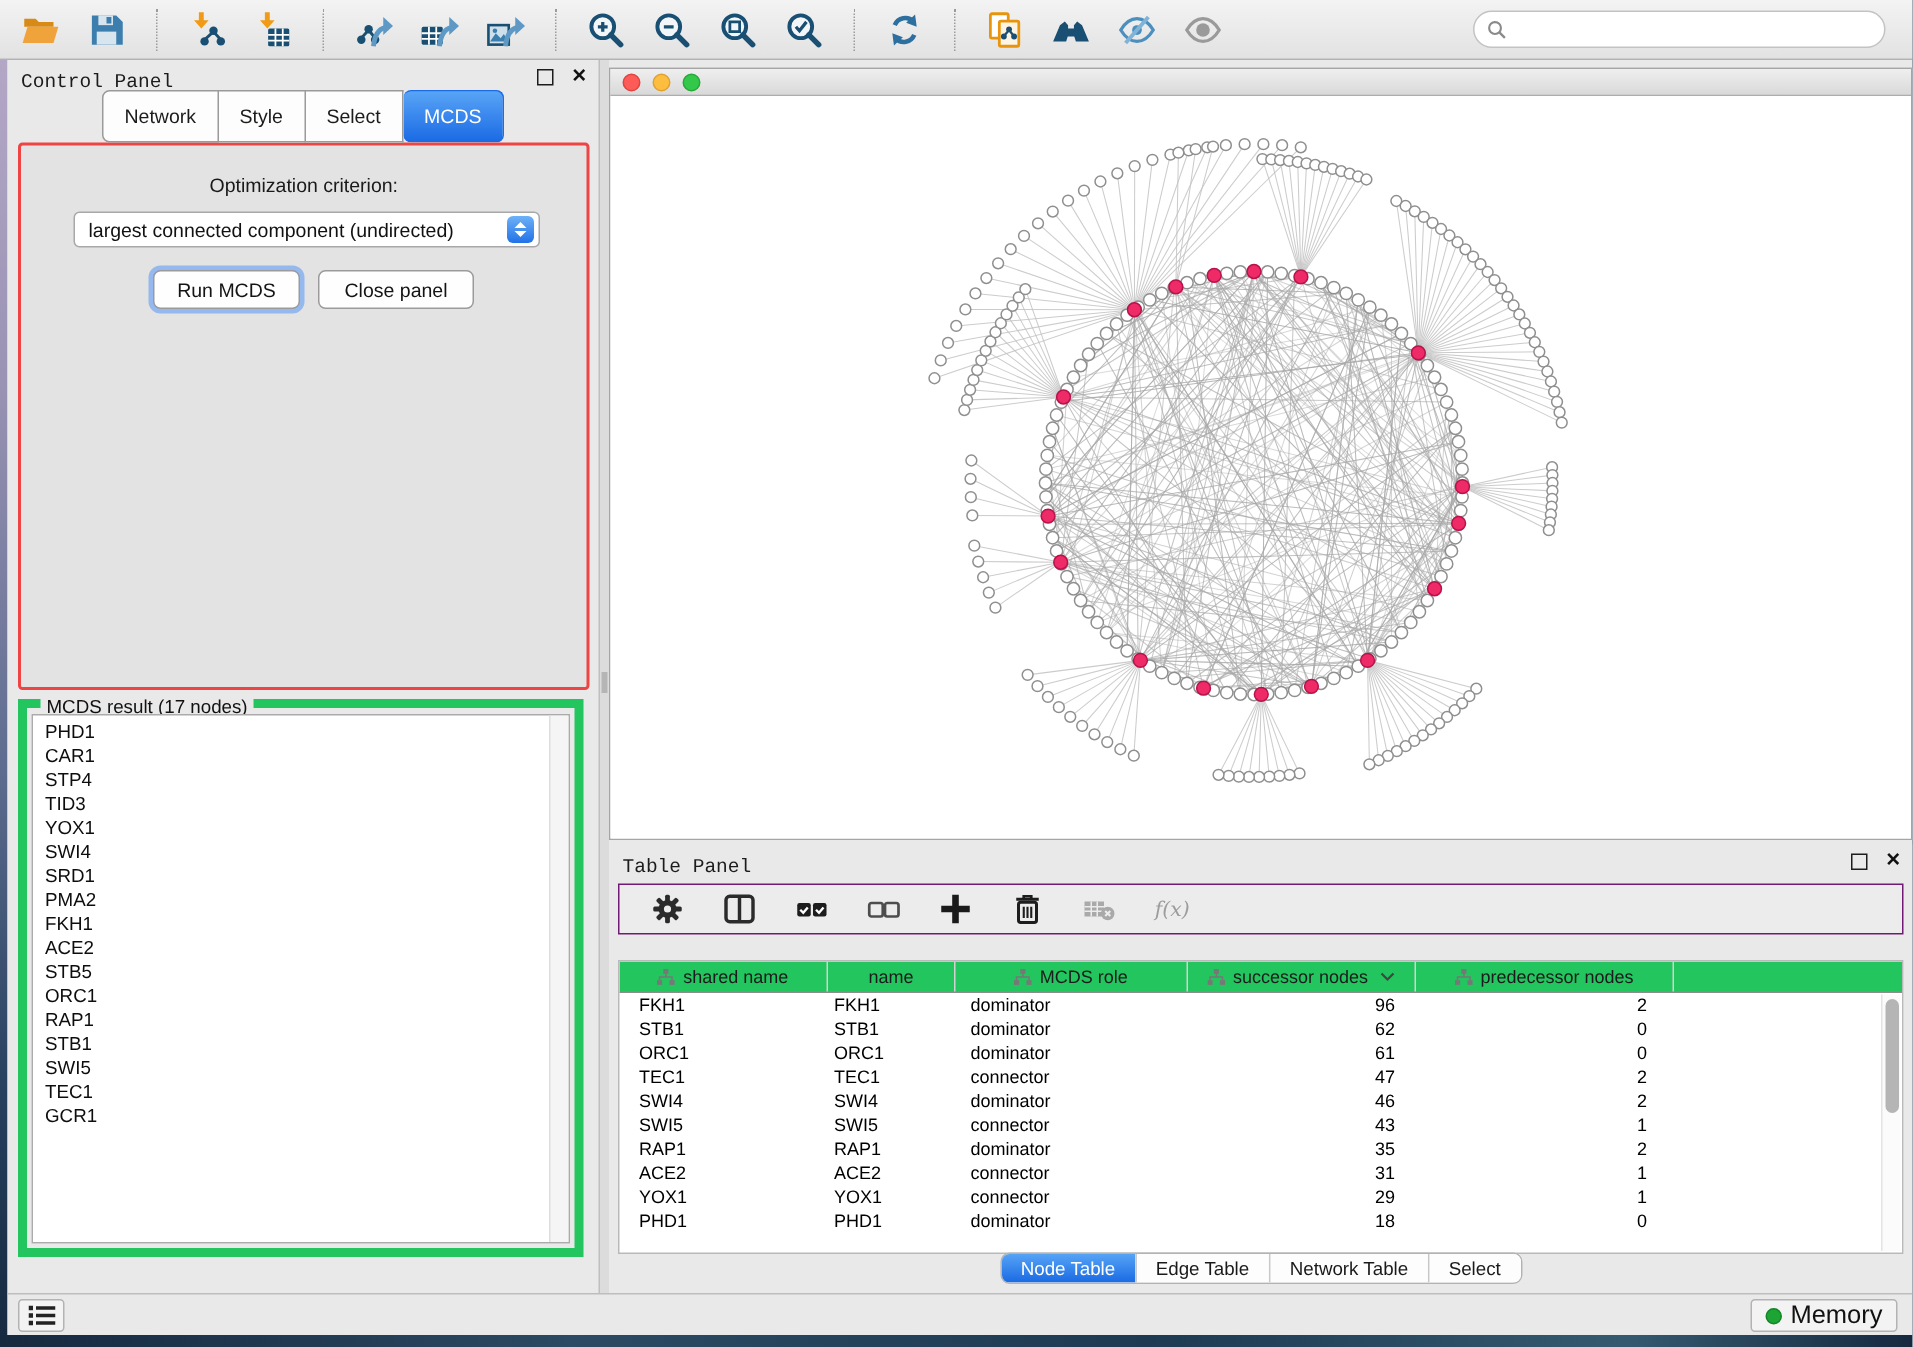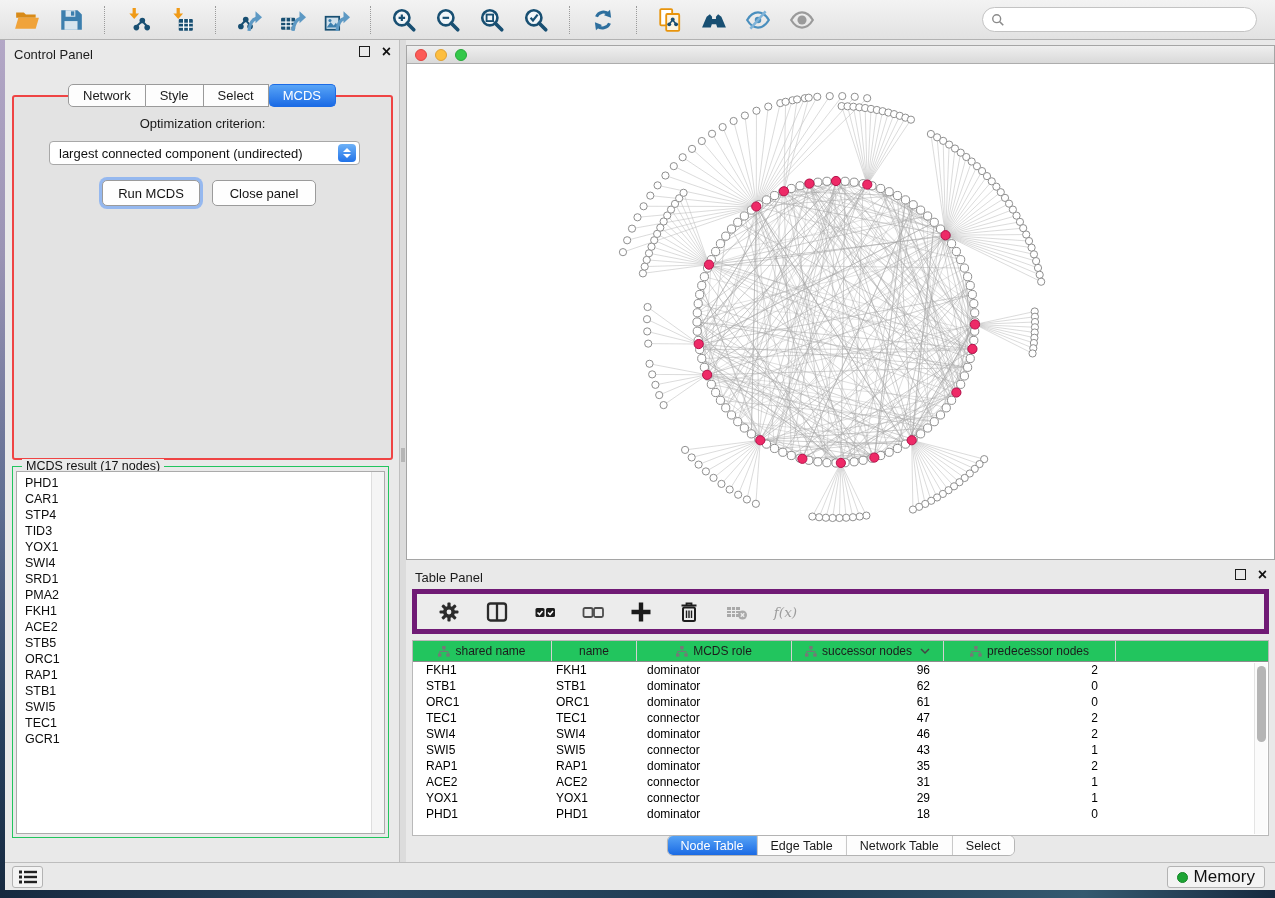--- a/index.html
+++ b/index.html
@@ -22,27 +22,27 @@
   #search-wrap { margin-left:auto; margin-right:18px; width:275px; height:25px;
     background:#fff; border:1px solid #c3c3c3; border-radius:13px;
     display:flex; align-items:center; padding:0 8px; }
   #search-wrap svg { width:14px; height:14px; flex:0 0 auto; }
   #search-input { border:none; outline:none; flex:1; height:20px; font-size:12px;
     font-family:"Liberation Sans",sans-serif; background:transparent; margin-left:4px; }
 
   
   #control-panel { position:absolute; left:5px; top:40px; width:395px; height:822px;
     background:#e9e9e9; border-right:1px solid #bfbfbf; }
-  .panel-header { position:relative; height:26px; }
+  .panel-header { position:relative; height:26px;font-family:Liberation Mono, monospace; }
   .panel-title { position:absolute; left:9px; top:7px; font-size:13px; color:#1c1c1c; }
   .panel-btns { position:absolute; right:8px; top:6px; display:flex; gap:12px; align-items:center; }
   .float-btn { width:11px; height:11px; border:1.6px solid #1c1c1c; display:inline-block; cursor:pointer; }
   .close-btn { font-size:16px; font-weight:700; color:#111; line-height:11px; cursor:pointer; }
 
-  #cp-tabs { position:absolute; left:50%; transform:translateX(-50%); top:44px; display:flex; height:23px; z-index:3; }
+  #cp-tabs { position:absolute; left:50%; transform:translateX(-50%); top:20px; display:flex; height:35px; z-index:3; }
   .cp-tab { background:#fdfdfd; border:1px solid #9a9a9a; border-left:none; font-size:13px;
     color:#1b1b1b; padding:0 14px; display:flex; align-items:center; cursor:pointer; }
   .cp-tab:first-child { border-left:1px solid #9a9a9a; border-radius:5px 0 0 5px; }
   .cp-tab:last-child { border-radius:0 5px 5px 0; }
   .cp-tab.active { background:linear-gradient(#58a4f6,#1b6be5); color:#fff; border-color:#1b6be5; border-radius:5px; }
 
   #cp-inset { position:absolute; left:7px; top:55px; width:381px; height:365px;
     background:#e3e3e3; border:2px solid #ef4444; border-radius:3px; }
   #opt-label { position:absolute; left:0; right:0; top:19px; text-align:center; font-size:13px; color:#1a1a1a; }
   #opt-select { position:absolute; left:35px; top:44px; width:311px; height:24px; background:#fff;
@@ -53,21 +53,21 @@
     align-items:center; justify-content:center; gap:2px; }
   .sel-stepper i { width:0; height:0; border-left:4px solid transparent; border-right:4px solid transparent; }
   .sel-stepper .up { border-bottom:4px solid #fff; }
   .sel-stepper .dn { border-top:4px solid #fff; }
   .cp-btn { position:absolute; top:83px; height:26px; background:#fefefe; border:1px solid #9b9b9b;
     border-radius:5px; font-size:13px; color:#141414; font-family:"Liberation Sans",sans-serif; cursor:pointer; }
   #run-btn { left:88px; width:98px; box-shadow:0 0 0 3px rgba(85,150,250,.55); }
   #closepanel-btn { left:198px; width:104px; }
 
   #result-group { position:absolute; left:7px; top:426px; width:377px; height:372px;
-    border:1px solid #22c55e; }
+    border:6px solid #22c55e; }
   #result-legend { position:absolute; left:9px; top:-8px; background:#e9e9e9; padding:0 4px;
     font-size:12.5px; color:#111; }
   #result-list { position:absolute; left:3px; right:3px; top:4px; bottom:3px; background:#fff;
     border:1px solid #ababab; overflow:hidden; }
   #result-scroll { position:absolute; right:0; top:0; bottom:0; width:13px; background:#f5f5f5;
     border-left:1px solid #dedede; }
   .mcds-item { font-size:12.5px; line-height:16px; color:#0d0d0d; padding-left:8px; cursor:default; }
   .mcds-item:first-child { margin-top:3px; }
 
   
@@ -81,22 +81,22 @@
     border-bottom:1px solid #adadad; }
   .tlight { position:absolute; top:3px; width:12px; height:12px; border-radius:50%; cursor:pointer; }
   #tl-red   { left:8px;  background:#fc5b57; border:1px solid #e0443f; }
   #tl-yellow{ left:28px; background:#fdbe3f; border:1px solid #dfa133; }
   #tl-green { left:48px; background:#34c84a; border:1px solid #27a83b; }
   #net-title { position:absolute; left:0; right:0; top:2px; text-align:center; font-size:12.5px; color:#222; }
   #net-canvas { position:absolute; left:0; top:18px; width:867px; height:495px; background:#fff; }
 
   
   #table-panel { position:absolute; left:406px; top:563px; width:869px; height:299px; background:#e9e9e9; }
-  #tp-toolbar { position:absolute; left:6px; right:6px; top:26px; height:45px; background:#ececec;
-    border:5px solid #701a75; display:flex; align-items:center; gap:24px; padding-left:20px; }
+  #tp-toolbar { position:absolute; left:6px; right:6px; top:26px; height:34px; background:#ececec;
+    border:1px solid #701a75; display:flex; align-items:center; gap:24px; padding-left:20px; }
   .tpi { width:24px; height:24px; display:block; cursor:pointer; }
   .tpi.disabled { cursor:default; }
   #table-box { position:absolute; left:6px; right:6px; top:77px; height:196px; background:#fff;
     border:1px solid #b9b9b9; overflow:hidden; }
   #thead { display:flex; height:21px; background:#22c55e; border-bottom:1px solid #8d8d8d; }
   .th { display:flex; align-items:center; justify-content:center; gap:5px; font-size:12px; color:#1c1c1c;
     border-right:1px solid #d2d2d2; height:100%; cursor:pointer; }
   .th svg.tree { width:12px; height:11px; }
   .th svg.chev { width:10px; height:7px; margin-left:3px; }
   .c0{width:139px;} .c1{width:85px;} .c2{width:155px;} .c3{width:152px;} .c4{width:172px;}

